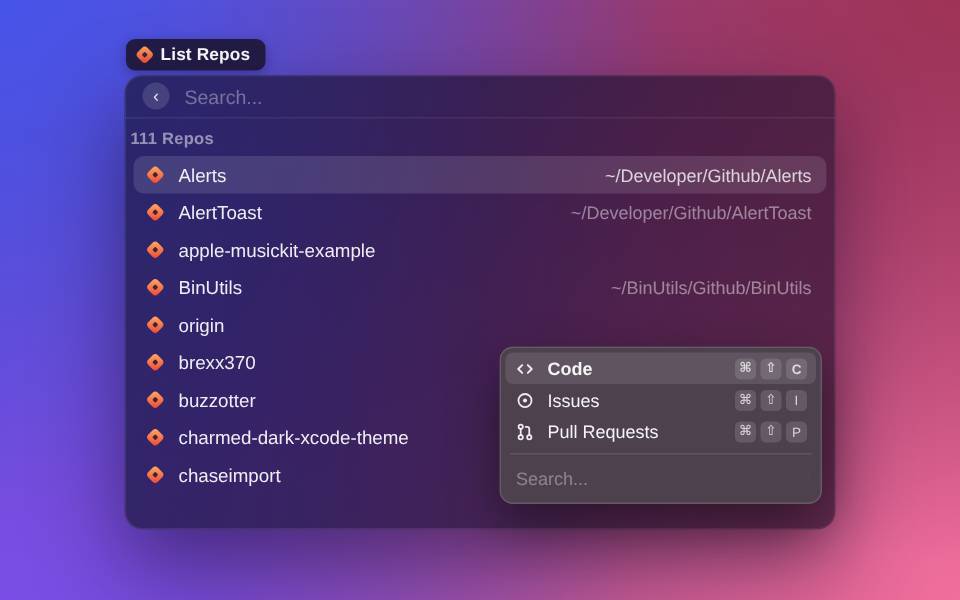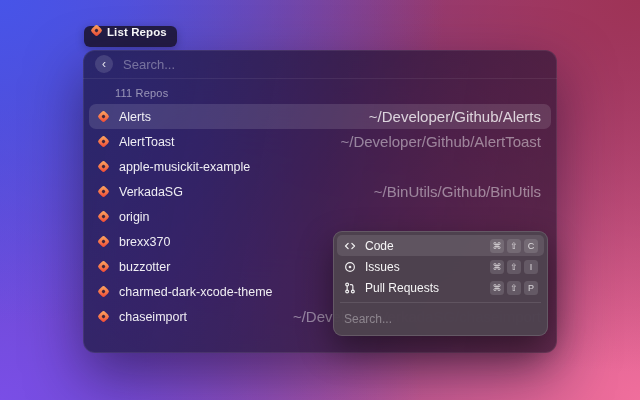--- a/index.html
+++ b/index.html
@@ -12,21 +12,21 @@
       radial-gradient(120% 140% at 0% 0%,   #4754e8 0%, rgba(71,84,232,0) 58%),
       radial-gradient(120% 140% at 0% 100%, #7a4ee6 0%, rgba(122,78,230,0) 55%),
       radial-gradient(130% 150% at 100% 0%, #9e3356 0%, rgba(158,51,86,0) 62%),
       radial-gradient(135% 150% at 100% 100%, #f06e9c 0%, rgba(240,110,156,0) 60%),
       linear-gradient(100deg, #5a49cf 0%, #8a4492 60%, #b84b7e 100%);
   }
 
   
   .pill {
     position:absolute; left:84px; top:26px; height:21px;
-    display:flex; align-items:flex-start; gap:6px; padding:0 10px 0 8px;
+    display:flex; align-items:center; gap:6px; padding:0 10px 0 8px;
     background:rgba(30,24,56,0.92); border-radius:6px;
     color:#fff; font-size:11.5px; font-weight:600; letter-spacing:0.1px;
     box-shadow:0 2px 8px rgba(0,0,0,0.25);
   }
 
   
   .repo-diamond {
     width:9px; height:9px; flex:none; position:relative;
     transform:rotate(45deg); border-radius:2.5px;
     background:linear-gradient(135deg,#ffad63 0%,#ee4433 100%);
@@ -61,53 +61,53 @@
     font-size:12px; line-height:1; display:flex; align-items:center; justify-content:center;
     padding-bottom:1px;
   }
   .search-input {
     flex:1; background:transparent; border:none; outline:none;
     color:#fff; font-size:13px; font-family:inherit;
   }
   .search-input::placeholder { color:rgba(255,255,255,0.35); }
 
   .section-label {
-    padding:8px 32px 5px; font-size:11px; font-weight:400;
+    padding:8px 4px 5px; font-size:11px; font-weight:700;
     color:rgba(255,255,255,0.5); letter-spacing:0.2px;
   }
 
   .repo-list { padding:0 6px; }
   .row {
     height:25px; display:flex; align-items:center; gap:11px;
     padding:0 10px; border-radius:7px; cursor:default;
   }
   .row.selected { background:rgba(255,255,255,0.12); }
   .row-name {
     font-size:12.5px; color:rgba(255,255,255,0.92); font-weight:500; white-space:nowrap;
   }
   .row-path {
-    margin-left:auto; font-size:15px; color:rgba(255,255,255,0.45); white-space:nowrap;
+    margin-left:auto; font-size:12px; color:rgba(255,255,255,0.45); white-space:nowrap;
   }
   .row.selected .row-path { color:rgba(255,255,255,0.78); }
 
   
   .menu {
     position:absolute; left:333px; top:231px; width:215px;
     border-radius:9px; padding:4px;
     background:rgba(77,66,78,0.97);
     backdrop-filter:blur(30px);
     -webkit-backdrop-filter:blur(30px);
     box-shadow:inset 0 0 0 1px rgba(255,255,255,0.13), 0 14px 34px rgba(0,0,0,0.45);
   }
   .menu-header { font-size:11px; color:rgba(255,255,255,0.6); padding:5px 7px 5px; }
   .menu-row {
     height:21px; display:flex; align-items:center; gap:8px;
     padding:0 6px; border-radius:5px; cursor:default;
   }
-  .menu-row.selected { background:rgba(255,255,255,0.1); }
+  .menu-row.selected { background:rgba(255,255,255,0.1);font-weight:bold; }
   .menu-icon { width:14px; flex:none; display:flex; align-items:center; justify-content:center; }
   .menu-icon svg { display:block; }
   .menu-label { font-size:12px; color:rgba(255,255,255,0.95); }
   .keys { margin-left:auto; display:flex; gap:3px; }
   .key {
     min-width:14px; height:14px; padding:0 2px; border-radius:3.5px;
     background:rgba(255,255,255,0.13); color:rgba(255,255,255,0.75);
     font-size:9px; display:flex; align-items:center; justify-content:center;
   }
   .menu-divider { height:1px; background:rgba(255,255,255,0.1); margin:4px 3px; }
@@ -146,21 +146,21 @@
     <span class="repo-diamond"></span>
     <span class="row-name">AlertToast</span>
     <span class="row-path">~/Developer/Github/AlertToast</span>
   </div>
           <div class="row">
     <span class="repo-diamond"></span>
     <span class="row-name">apple-musickit-example</span>
   </div>
           <div class="row">
     <span class="repo-diamond"></span>
-    <span class="row-name">VerkadaSG</span>
+    <span class="row-name">BinUtils</span>
     <span class="row-path">~/BinUtils/Github/BinUtils</span>
   </div>
           <div class="row">
     <span class="repo-diamond"></span>
     <span class="row-name">origin</span>
     <span class="row-path"></span>
   </div>
           <div class="row">
     <span class="repo-diamond"></span>
     <span class="row-name">brexx370</span>

